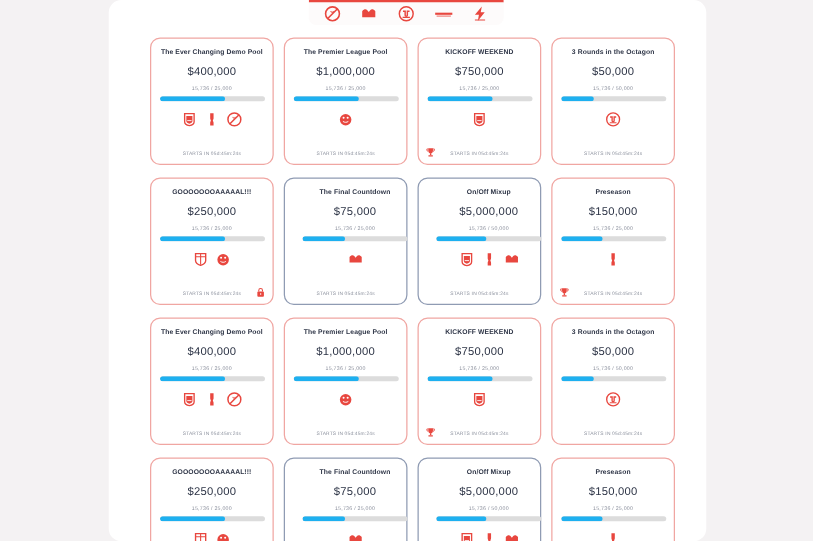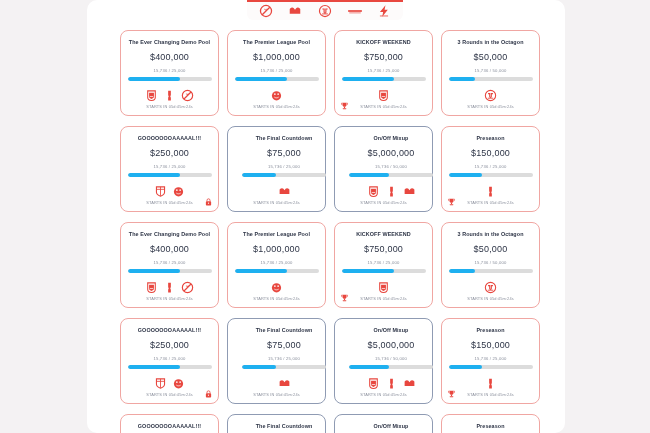--- a/index.html
+++ b/index.html
@@ -39,21 +39,21 @@
   
   .grid {
     position: absolute;
     left: 33px; top: 30px;
     width: 420px;
     display: flex; flex-wrap: wrap;
     gap: 10px 8px;
   }
   .card {
     position: relative;
-    width: 99px; height: 86px;
+    width: 99px; height: 102px;
     background: #ffffff;
     border: 1px solid #f0a6a2;
     border-radius: 8px;
     display: flex; flex-direction: column; align-items: center;
     padding-top: 8px;
   }
   .card.closed { border-color: #8f9bb3; padding-left: 15px; }
 
   .card-title {
     font-size: 5.4px;

